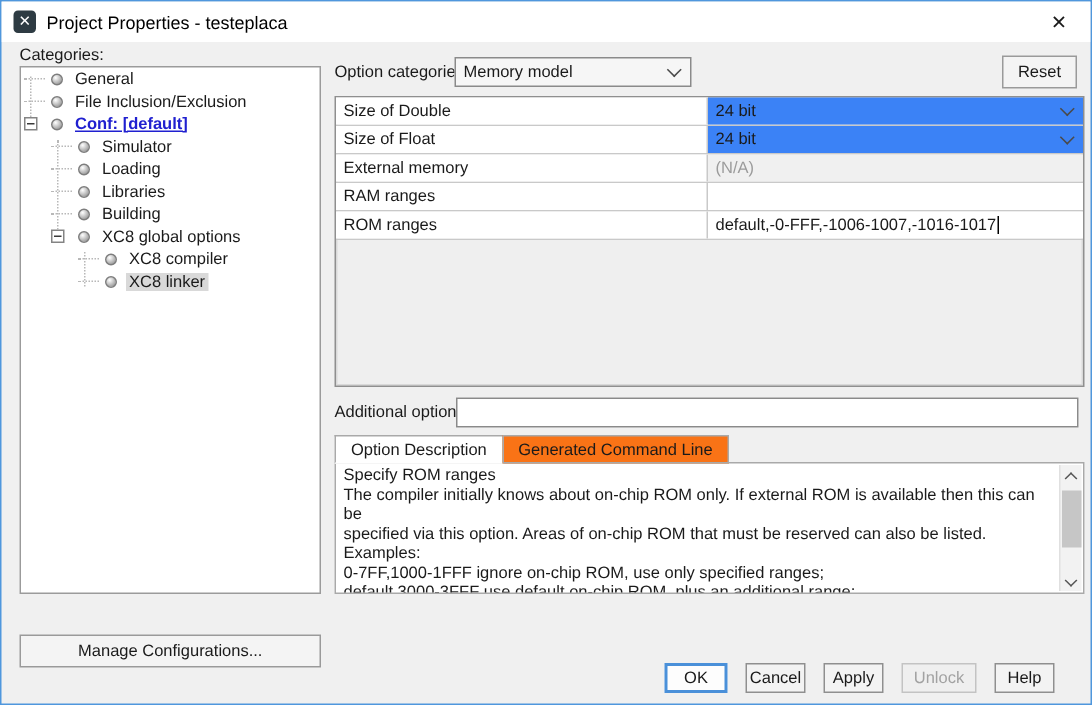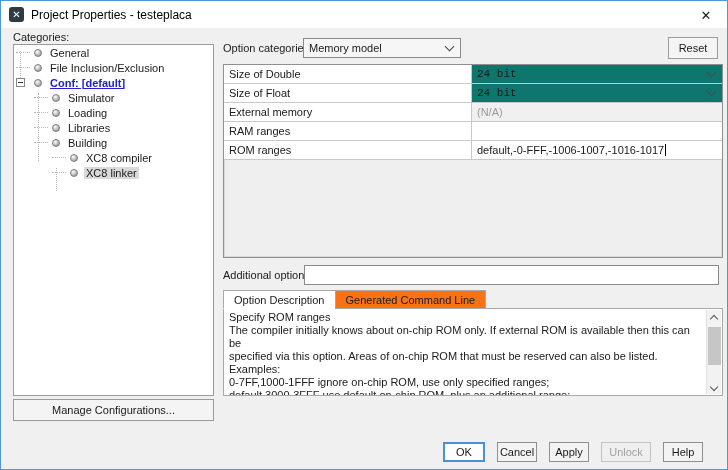--- a/index.html
+++ b/index.html
@@ -23,33 +23,33 @@
   .vl3{left:42px;top:123px;height:23px;}
   .trow{display:flex;align-items:center;height:15px;white-space:nowrap;position:relative;}
   .lv0{padding-left:2px;}.lv1{padding-left:20px;}.lv2{padding-left:38px;}
   .expander{width:9px;height:9px;border:1px solid #848484;background:#fff;margin-right:9px;position:relative;flex:none;}
   .expander::after{content:"";position:absolute;left:1px;right:1px;top:3px;border-top:1px solid #3a3a3a;}
   .stub{width:14px;height:0;border-top:1px dotted #b8b8b8;margin-right:4px;flex:none;}
   .node-icon{width:8px;height:8px;border-radius:50%;background:radial-gradient(circle at 35% 30%,#ffffff,#a8a8a8 70%,#8a8a8a);border:1px solid #7d7d7d;margin-right:6px;flex:none;}
   .tlabel{padding:0 2px;}
   .tlabel.link{color:#2020d0;font-weight:bold;text-decoration:underline;}
   .tlabel.selected{background:#d9d9d9;}
-  .manage-btn{position:absolute;left:12px;top:398px;width:201px;height:22px;background:#f4f4f4;border:1px solid #9a9a9a;display:flex;align-items:center;justify-content:center;}
+  .manage-btn{position:absolute;left:12px;top:422px;width:201px;height:22px;background:#f4f4f4;border:1px solid #9a9a9a;display:flex;align-items:center;justify-content:center;}
   
   .optcat-label{position:absolute;left:222px;top:41px;}
   .optcat-select{position:absolute;left:302px;top:37px;width:158px;height:20px;background:#f6f6f6;border:1px solid #8a8a8a;display:flex;align-items:center;padding:0 5px;}
   .chev{margin-left:auto;width:10px;height:10px;position:relative;flex:none;}
   .chev::before{content:"";position:absolute;left:1px;top:0px;width:6px;height:6px;border-right:1px solid #4a4a4a;border-bottom:1px solid #4a4a4a;transform:rotate(45deg);}
   .reset-btn{position:absolute;left:667px;top:36px;width:50px;height:22px;background:#f4f4f4;border:1px solid #9a9a9a;display:flex;align-items:center;justify-content:center;}
   
   .opt-table{position:absolute;left:222px;top:63px;width:500px;height:194px;border:1px solid #8f8f8f;background:#efefef;box-shadow:inset 0 0 0 1px #d9d9d9;}
   .orow{display:flex;height:19px;border-bottom:1px solid #c9c9c9;}
   .ocell-label{width:248px;background:#fff;border-right:1px solid #c9c9c9;display:flex;align-items:center;padding:0 5px;}
   .ocell-value{flex:1;display:flex;align-items:center;padding:0 5px;}
-  .ocell-value.dropdown{background:#0f766e;font-family:Liberation Mono, monospace;}
+  .ocell-value.dropdown{background:#3b82f6;}
   .ocell-value.disabled{background:#f0f0f0;color:#9b9b9b;}
   .ocell-value.text{background:#fff;}
   .caret{display:inline-block;width:1px;height:12px;background:#000;margin-left:1px;}
   
   .addl-label{position:absolute;left:222px;top:268px;}
   .addl-input{position:absolute;left:303px;top:264px;width:415px;height:20px;background:#fff;border:1px solid #8a8a8a;}
   
   .tabs{position:absolute;left:222px;top:289px;display:flex;z-index:2;}
   .tab{height:19px;display:flex;align-items:center;padding:0 10px;border:1px solid #a9a9a9;background:#f97316;margin-right:-1px;}
   .tab.active{background:#fff;border-bottom:1px solid #fff;}
@@ -116,20 +116,25 @@
     </div>
     <div class="trow lv1">
       <span class="stub"></span>
       <span class="node-icon"></span>
       <span class="tlabel">Libraries</span>
     </div>
     <div class="trow lv1">
       <span class="stub"></span>
       <span class="node-icon"></span>
       <span class="tlabel">Building</span>
+    </div>
+    <div class="trow lv1">
+      <span class="expander"></span>
+      <span class="node-icon"></span>
+      <span class="tlabel">XC8 global options</span>
     </div>
     <div class="trow lv2">
       <span class="stub"></span>
       <span class="node-icon"></span>
       <span class="tlabel">XC8 compiler</span>
     </div>
     <div class="trow lv2">
       <span class="stub"></span>
       <span class="node-icon"></span>
       <span class="tlabel selected">XC8 linker</span>

